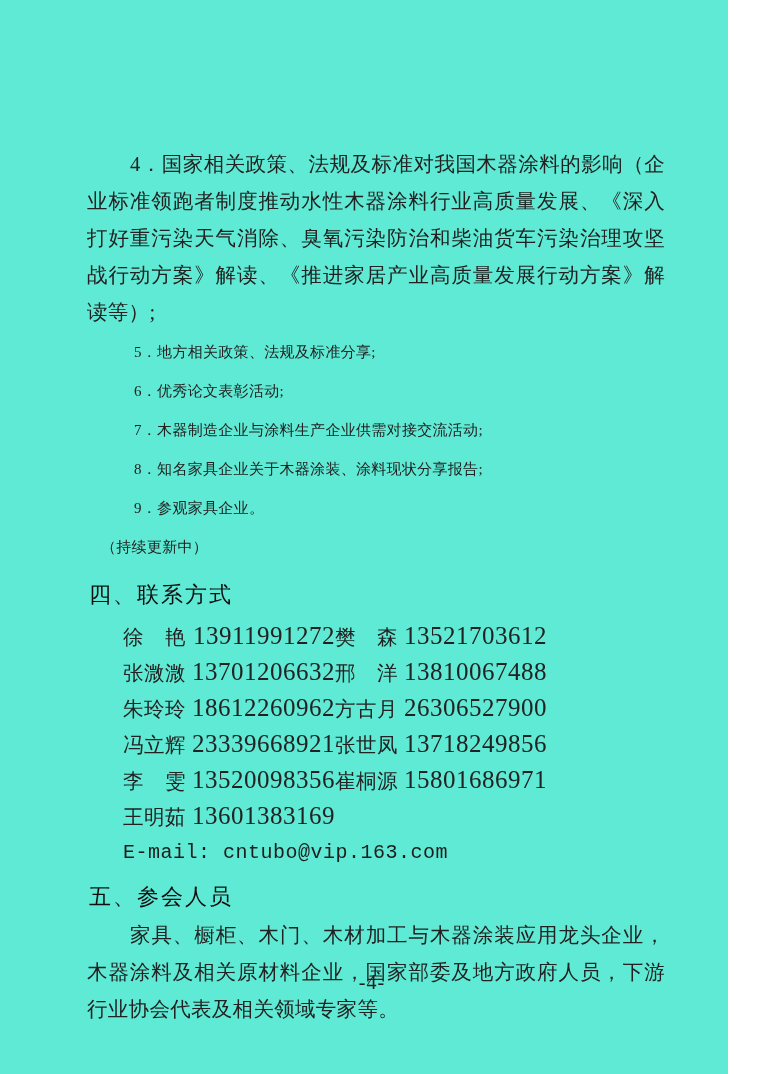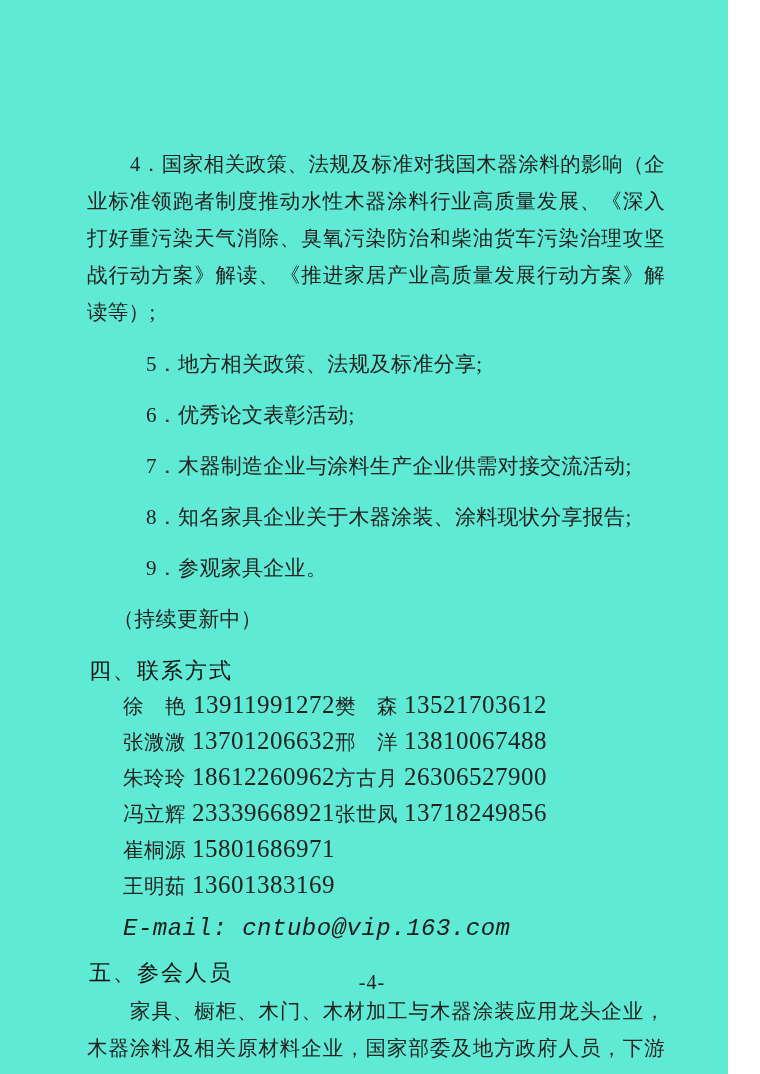--- a/index.html
+++ b/index.html
@@ -26,22 +26,22 @@
     margin: 0;
     font-size: 20.5px;
     line-height: 37px;
     text-align: justify;
     letter-spacing: 0.3px;
   }
   .indent2 {
     text-indent: 43px;
   }
   .line {
-    margin: 16px;
-    font-size: 21px;
+    margin: 4px;
+    font-size: 15px;
     line-height: 35px;
     letter-spacing: 0.3px;
     white-space: nowrap;
   }
   .note {
     text-indent: 10px;
     font-family: Liberation Serif, serif;
   }
   .heading {
     margin: 12px 0 2px 2px;
@@ -51,21 +51,21 @@
     font-family: "Liberation Sans", "DejaVu Sans", sans-serif;
     color: #0f0f0f;
     letter-spacing: 2px;
   }
   .contact-list {
     margin: 2px 0 0 36px;
   }
   .contact-row {
     display: flex;
     height: 36px;
-    align-items: flex-start;
+    align-items: flex-end;
     font-size: 21px;
   }
   .contact-entry {
     display: flex;
     width: 212px;
     align-items: baseline;
   }
   .contact-name {
     display: inline-block;
     width: 80px;
@@ -73,25 +73,24 @@
     letter-spacing: 0.5px;
     white-space: pre;
   }
   .contact-phone {
     font-size: 25px;
     letter-spacing: 0.5px;
   }
   .email-line {
     margin: 4px 0 0 36px;
     font-family: "Liberation Mono", "DejaVu Sans Mono", monospace;
-    font-size: 24px;
+    font-size: 20px;
     line-height: 36px;
     letter-spacing: 0.5px;
     color: #1d1d1d;
-    font-style: italic;
   }
   .heading-second {
     margin-top: 8px;
   }
   .page-number {
     position: absolute;
     left: 0;
     top: 971px;
     width: 744px;
     text-align: center;
@@ -152,20 +151,24 @@
           <span class="contact-name">冯立辉</span>
           <span class="contact-phone">23339668921</span>
         </span>
         <span class="contact-entry">
           <span class="contact-name">张世凤</span>
           <span class="contact-phone">13718249856</span>
         </span>
       </div>
       <div class="contact-row">
         <span class="contact-entry">
+          <span class="contact-name">李　雯</span>
+          <span class="contact-phone">13520098356</span>
+        </span>
+        <span class="contact-entry">
           <span class="contact-name">崔桐源</span>
           <span class="contact-phone">15801686971</span>
         </span>
       </div>
       <div class="contact-row">
         <span class="contact-entry">
           <span class="contact-name">王明茹</span>
           <span class="contact-phone">13601383169</span>
         </span>
       </div>

